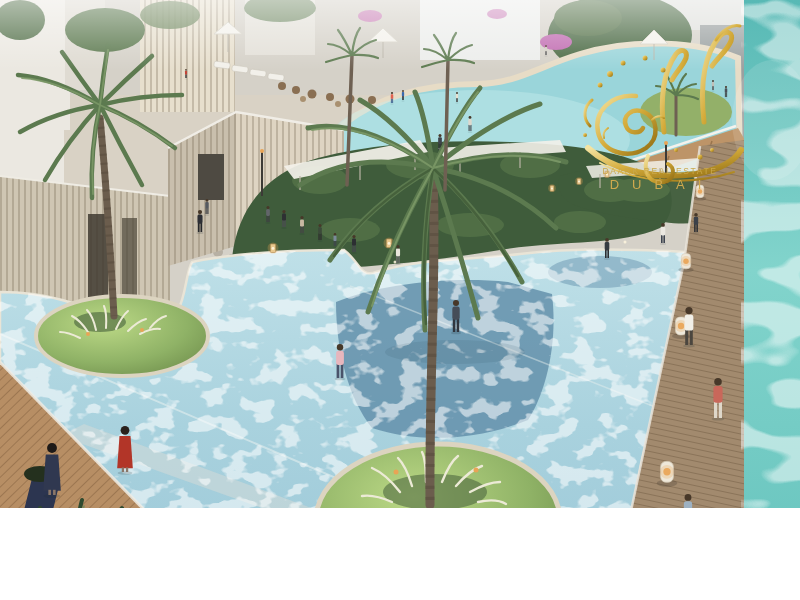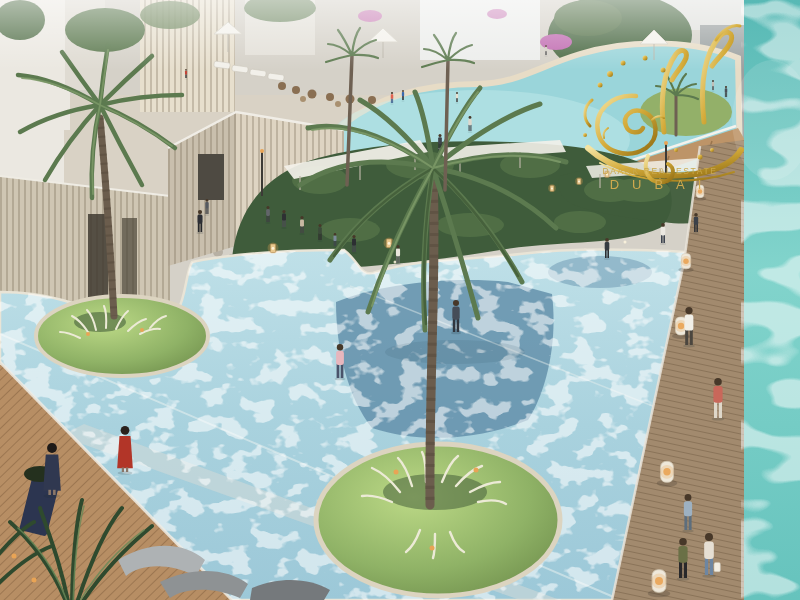--- a/index.html
+++ b/index.html
@@ -1,16 +1,16 @@
 <!DOCTYPE html>
 <html style="--plaza: #d5d1c8; --sand: #e6dcc8; --wall: #cfc6b3; --cubeLight: #ded4c2; --cubeDark: #c9bfad; --door: #4e4a42; --hedge: #3f5c3b; --hedgeLight: #5e7e4e; --canopy: #f3f1ea; --upperPool: #9ad5da; --upperPoolLight: #c6ecec; --mainPoolA: #bfe0e8; --mainPoolB: #9cc8d8; --deepWater: #5f8ca8; --islandRim: #dcd4c0; --grassA: #bcd986; --grassB: #8fb266; --grassC: #6d8c4a; --tuft: #ecead6; --trunk: #6b5d4d; --frond: #5c7a4f; --frondDark: #455f3b; --frondLight: #7d9a68; --deckLeft: #b78e64; --deckRight: #a28a6e; --ramp: #bd9468; --oceanA: #58b9b5; --oceanB: #82d4cc; --oceanC: #66c3bd; --lawn: #93b069; --building: #ebe8e1; --buildingGray: #9aa0a0; --flower: #c06ab0; --amber: #e9a455; --lounger: #9aa0a2; --planter: #2c3550; --white: #f4f2ec;"><head>
 <meta charset="utf-8">
 <style>
   html,body{margin:0;padding:0;background:#ffffff;}
-  .stage{position:relative;width:800px;height:600px;overflow:hidden;font-family:"Liberation Sans",sans-serif;}
+  .stage{position:relative;width:800px;height:508px;overflow:hidden;font-family:"Liberation Sans",sans-serif;}
   svg{display:block;width:800px;height:600px;}
   text{font-family:"Liberation Sans",sans-serif;}
 </style>
 </head>
 <body>
 
 <div class="stage">
 <svg viewBox="0 0 800 600" xmlns="http://www.w3.org/2000/svg">
   <defs>
     <linearGradient id="goldG" x1="0" y1="0" x2="1" y2="1">

